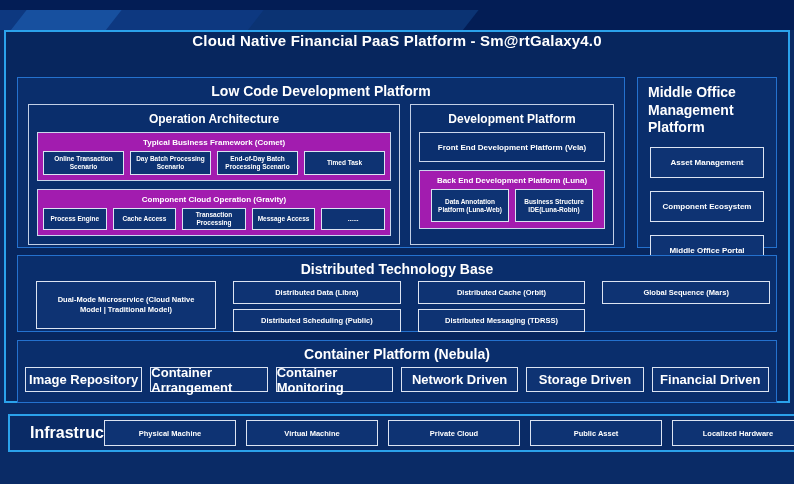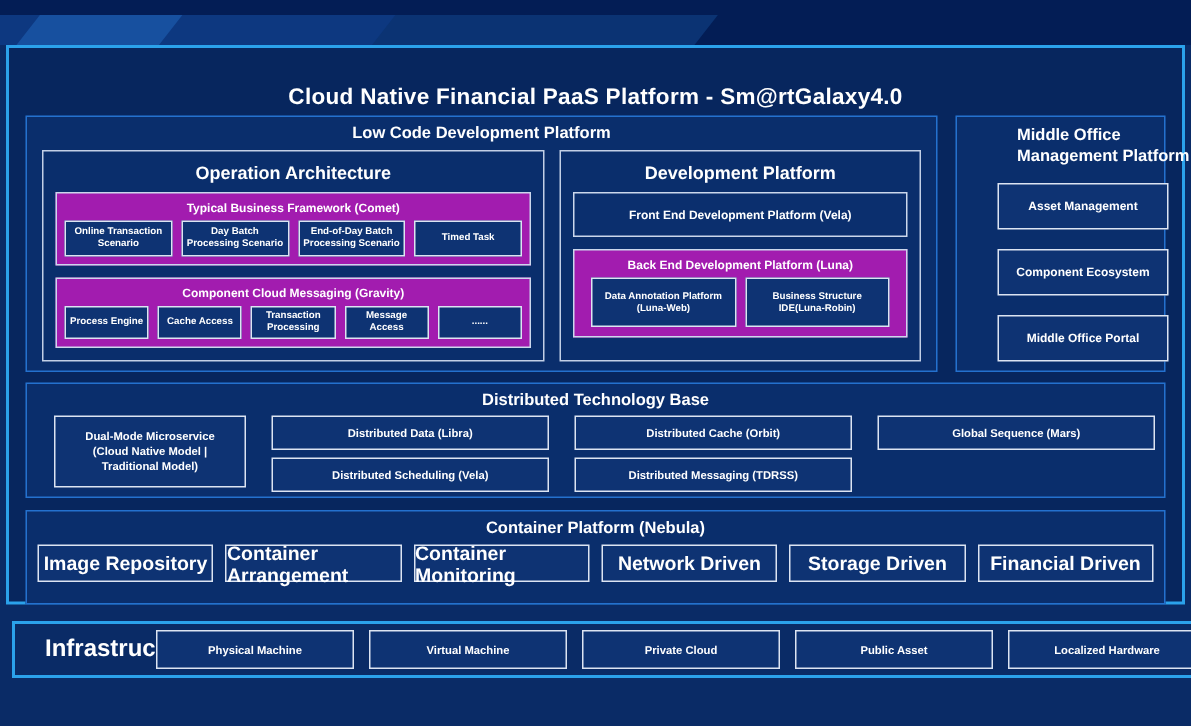--- a/index.html
+++ b/index.html
@@ -14,36 +14,36 @@
   .deco1{left:-30px;width:340px;background:#0D3880;}
   .deco2{left:18px;width:95px;background:#17509F;}
   .deco3{left:255px;width:215px;background:#0B3373;}
 
   .outer-box{
     position:absolute;left:4px;top:30px;width:782px;height:369px;
     border:2px solid #2BA2EB;background:#07265E;
   }
   .main-title{
     text-align:center;font-size:15px;font-weight:bold;letter-spacing:.2px;
-    padding-top:24px;height:30px;
+    padding-top:0;height:30px;
   }
   .panel{
     position:absolute;border:1px solid #2471CE;background:#0A2E6C;box-sizing:border-box;
   }
   .panel-lowcode{left:11px;top:45px;width:608px;height:171px;}
-  .panel-midoffice{left:631px;top:45px;width:140px;height:171px;padding-left:30px;}
+  .panel-midoffice{left:631px;top:45px;width:140px;height:171px;}
   .panel-dist{left:11px;top:223px;width:760px;height:77px;}
   .panel-container{left:11px;top:308px;width:760px;height:63px;}
 
-  .panel-label{font-size:11px;font-weight:bold;text-align:center;padding-top:5px;}
+  .panel-label{font-size:14px;font-weight:bold;text-align:center;padding-top:5px;}
   .panel-label.left{text-align:left;padding:6px 0 0 10px;line-height:1.25;width:118px;}
 
   .lowcode-row{display:flex;gap:10px;padding:5px 10px 0 10px;}
   .section-box{border:1px solid #C2CFE6;box-sizing:border-box;background:#0A2E6C;}
-  .op-arch{width:335px;height:141px;}
+  .op-arch{width:372px;height:141px;}
   .dev-plat{flex:1;height:141px;}
   .section-title{font-size:12px;font-weight:bold;text-align:center;padding:7px 0 6px 0;}
 
   .group-box{border:1px solid #CBD7EC;box-sizing:border-box;margin:0 8px 8px 8px;padding:3px 5px 5px 5px;background:#a21caf;}
   .group-title{font-size:8px;font-weight:bold;text-align:center;padding:2px 0 4px 0;}
   .leaf-row{display:flex;gap:6px;}
   .leaf{
     border:1px solid #DCE4F2;background:#0E3373;box-sizing:border-box;
     display:flex;align-items:center;justify-content:center;text-align:center;
     font-size:6.5px;font-weight:bold;line-height:1.2;flex:1;min-height:24px;padding:1px 2px;
@@ -54,21 +54,21 @@
     font-size:8px;font-weight:bold;border:1px solid #CBD7EC;background:#0B2F6E;}
   .back-end{margin:0 8px;padding-bottom:6px;}
   .back-end .leaf-row{padding:0 6px;}
   .back-end .leaf{min-height:33px;font-size:6.5px;}
 
   .mo-items{display:flex;flex-direction:column;align-items:center;gap:13px;margin-top:10px;}
   .mo-box{width:112px;height:29px;border:1px solid #DCE4F2;background:#0E3373;
     display:flex;align-items:center;justify-content:center;font-size:8px;font-weight:bold;}
 
   .dist-row{display:flex;gap:17px;padding:4px 6px 0 18px;}
-  .dual-mode{width:128px;height:48px;border:1px solid #DCE4F2;background:#0E3373;
+  .dual-mode{width:180px;height:48px;border:1px solid #DCE4F2;background:#0E3373;
     display:flex;align-items:center;justify-content:center;text-align:center;
     font-size:7.5px;font-weight:bold;line-height:1.3;padding:0 10px;box-sizing:border-box;}
   .dist-grid{flex:1;display:grid;grid-template-columns:1fr 1fr 1fr;gap:5px 17px;align-content:start;}
   .dist-cell{height:21px;border:1px solid #DCE4F2;background:#0E3373;
     display:flex;align-items:center;justify-content:center;font-size:7.5px;font-weight:bold;}
 
   .container-row{display:flex;gap:8px;padding:5px 7px 0 7px;}
   .container-cell{flex:1;height:23px;border:1px solid #DCE4F2;background:#0E3373;
     display:flex;align-items:center;justify-content:center;font-size:13px;font-weight:bold;}
 
@@ -105,21 +105,21 @@
           <div class="group-title">Typical Business Framework (Comet)</div>
           <div class="leaf-row">
             <div class="leaf">Online Transaction Scenario</div>
             <div class="leaf">Day Batch Processing Scenario</div>
             <div class="leaf">End-of-Day Batch Processing Scenario</div>
             <div class="leaf">Timed Task</div>
           </div>
         </div>
 
         <div class="group-box gravity">
-          <div class="group-title">Component Cloud Messaging (Gravity)</div>
+          <div class="group-title">Component Cloud Operation (Gravity)</div>
           <div class="leaf-row">
             <div class="leaf">Process Engine</div>
             <div class="leaf">Cache Access</div>
             <div class="leaf">Transaction Processing</div>
             <div class="leaf">Message Access</div>
             <div class="leaf">......</div>
           </div>
         </div>
       </div>
 
@@ -148,21 +148,21 @@
   </div>
 
   <div class="panel panel-dist">
     <div class="panel-label">Distributed Technology Base</div>
     <div class="dist-row">
       <div class="dual-mode">Dual-Mode Microservice (Cloud Native Model | Traditional Model)</div>
       <div class="dist-grid">
         <div class="dist-cell">Distributed Data (Libra)</div>
         <div class="dist-cell">Distributed Cache (Orbit)</div>
         <div class="dist-cell">Global Sequence (Mars)</div>
-        <div class="dist-cell">Distributed Scheduling (Vela)</div>
+        <div class="dist-cell">Distributed Scheduling (Public)</div>
         <div class="dist-cell">Distributed Messaging (TDRSS)</div>
       </div>
     </div>
   </div>
 
   <div class="panel panel-container">
     <div class="panel-label">Container Platform (Nebula)</div>
     <div class="container-row">
       <div class="container-cell">Image Repository</div>
       <div class="container-cell">Container Arrangement</div>

